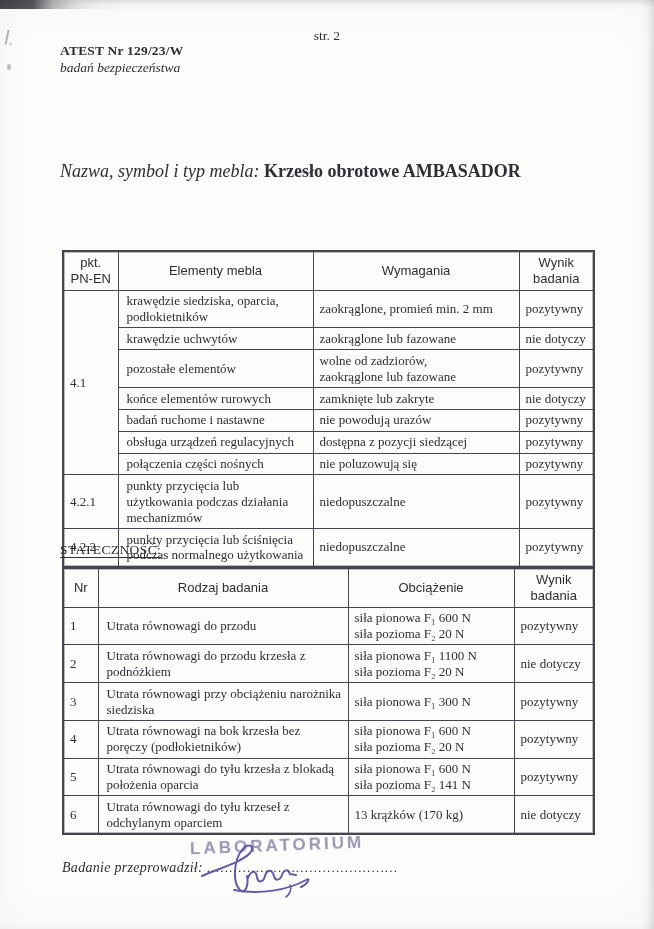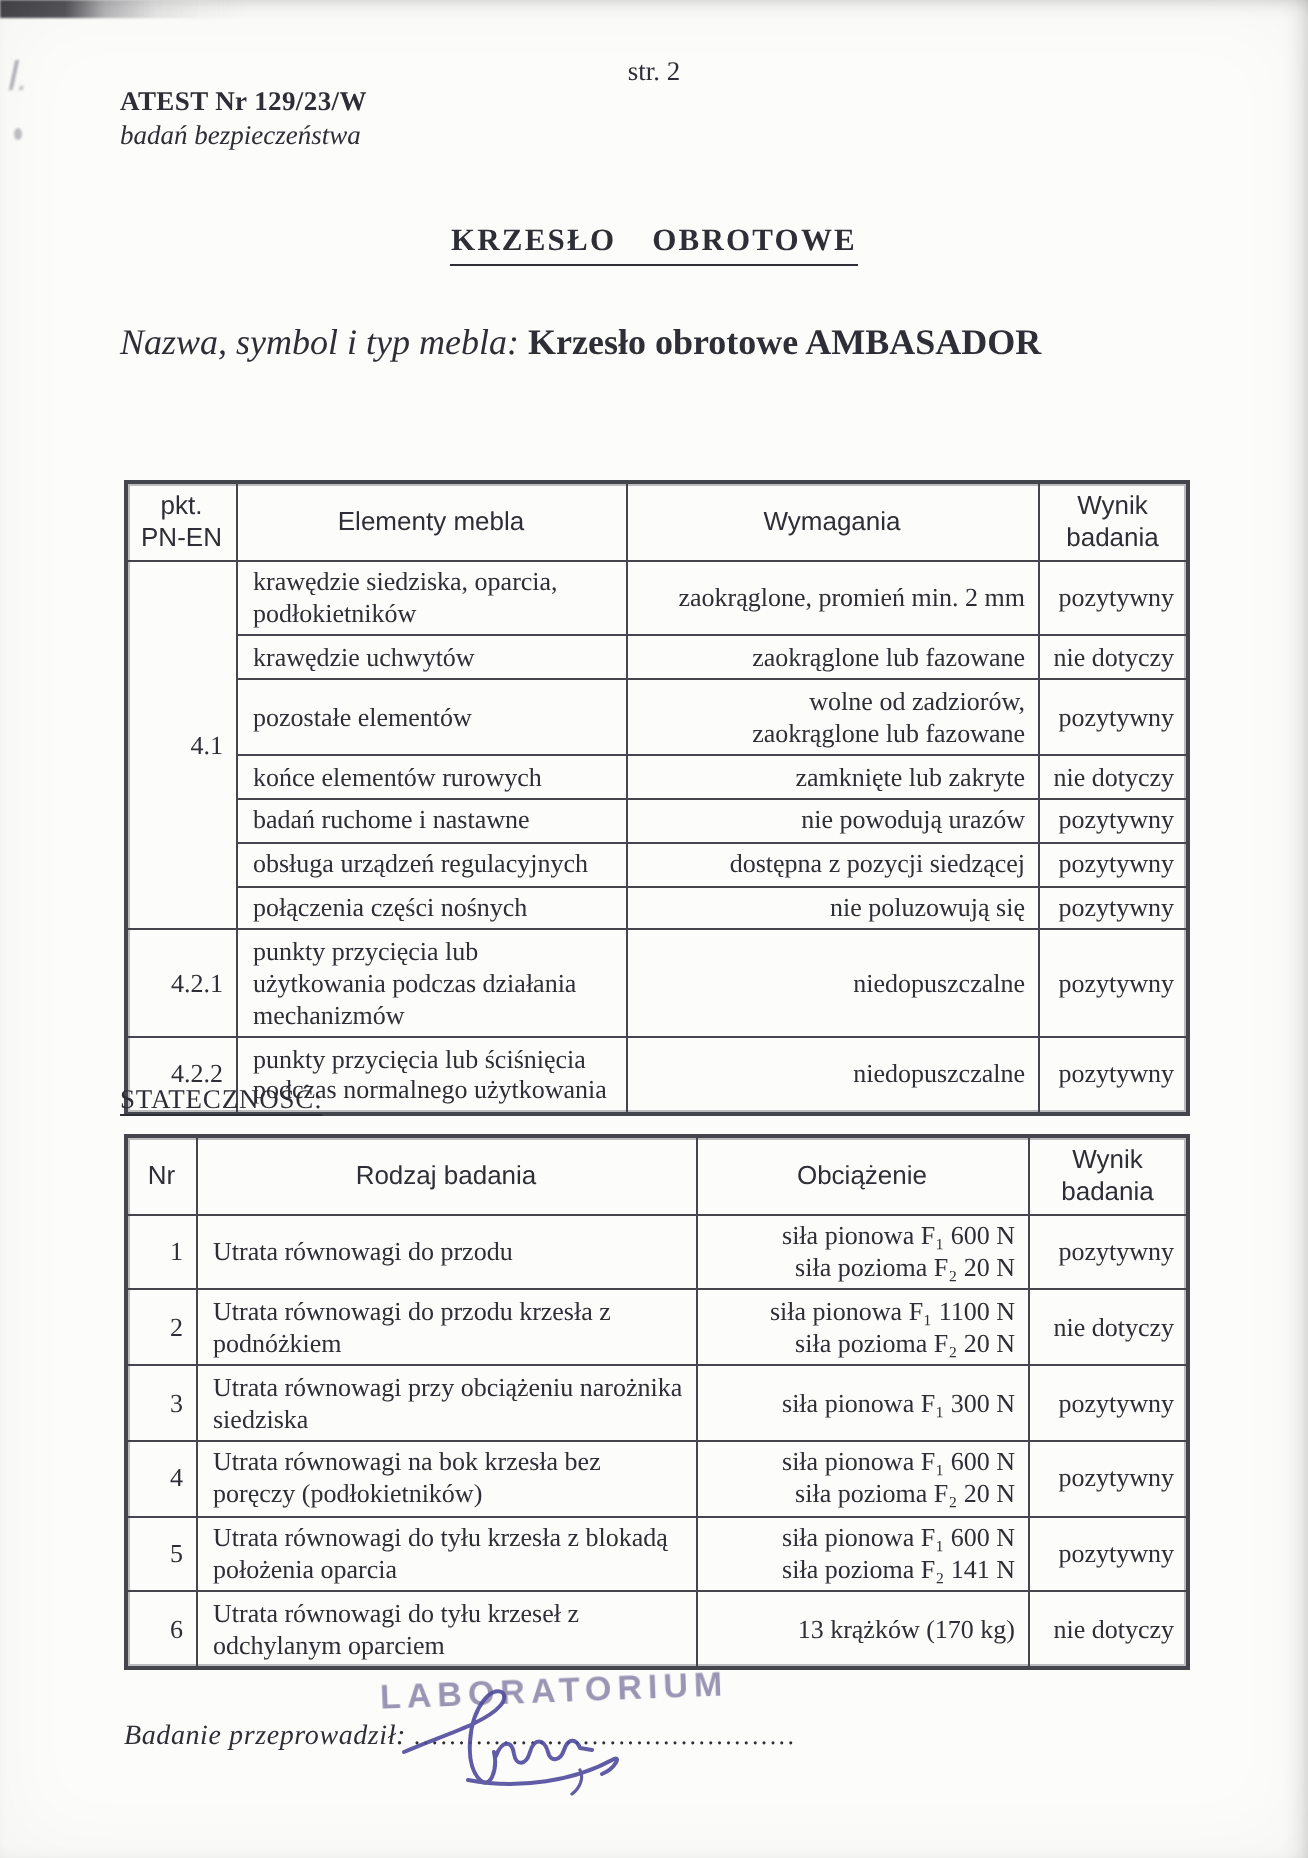--- a/index.html
+++ b/index.html
@@ -74,31 +74,31 @@
     text-decoration:underline;
     text-underline-offset:3px;
   }
   .section-safety{top:215px;}
   .section-stability{top:542px;}
   table{
     border-collapse:collapse;table-layout:fixed;
     position:absolute;left:62px;width:531px;
     font-size:13px;line-height:1.22;color:var(--ink);
   }
-  .tbl-safety{top:240px;}
+  .tbl-safety{top:250px;}
   .tbl-stability{top:567px;}
   table,th,td{border:1px solid var(--border);}
   table{border-width:2px;outline:1px solid rgba(69,69,77,.35);outline-offset:-3px;}
   th{
     font-family:"Liberation Sans","DejaVu Sans",sans-serif;
     font-weight:normal;font-size:13px;
     padding:3px 4px;text-align:center;vertical-align:middle;
   }
   td{
-    padding:2.5px 6px;text-align:right;vertical-align:middle;
+    padding:2.5px 6px;text-align:left;vertical-align:middle;
   }
   td.al{text-align:left;padding-left:8px;padding-right:4px;}
   .preline{white-space:pre-line;}
   .footer-line{
     position:absolute;left:62px;top:860px;
     font-size:14px;font-style:italic;letter-spacing:.3px;
   }
   .dots{
     font-style:normal;font-size:13px;letter-spacing:1.2px;
     color:var(--ink);
@@ -123,23 +123,20 @@
 <div class="page">
 
   <div class="smudge"></div>
   <div class="margin-mark-1"></div>
   <div class="margin-mark-2"></div>
 
   <div class="page-number">str. 2</div>
   <div class="atest-no">ATEST Nr 129/23/W</div>
   <div class="atest-sub">badań bezpieczeństwa</div>
 
-  <div class="doc-title-wrap">
-    <span class="doc-title">KRZESŁO OBROTOWE</span>
-  </div>
 
   <div class="name-line">
     <span class="name-label">Nazwa, symbol i typ mebla:</span>
     <span class="name-value">Krzesło obrotowe AMBASADOR</span>
   </div>
 
 
   <table class="tbl-safety">
     <colgroup>
       <col style="width:55px">

